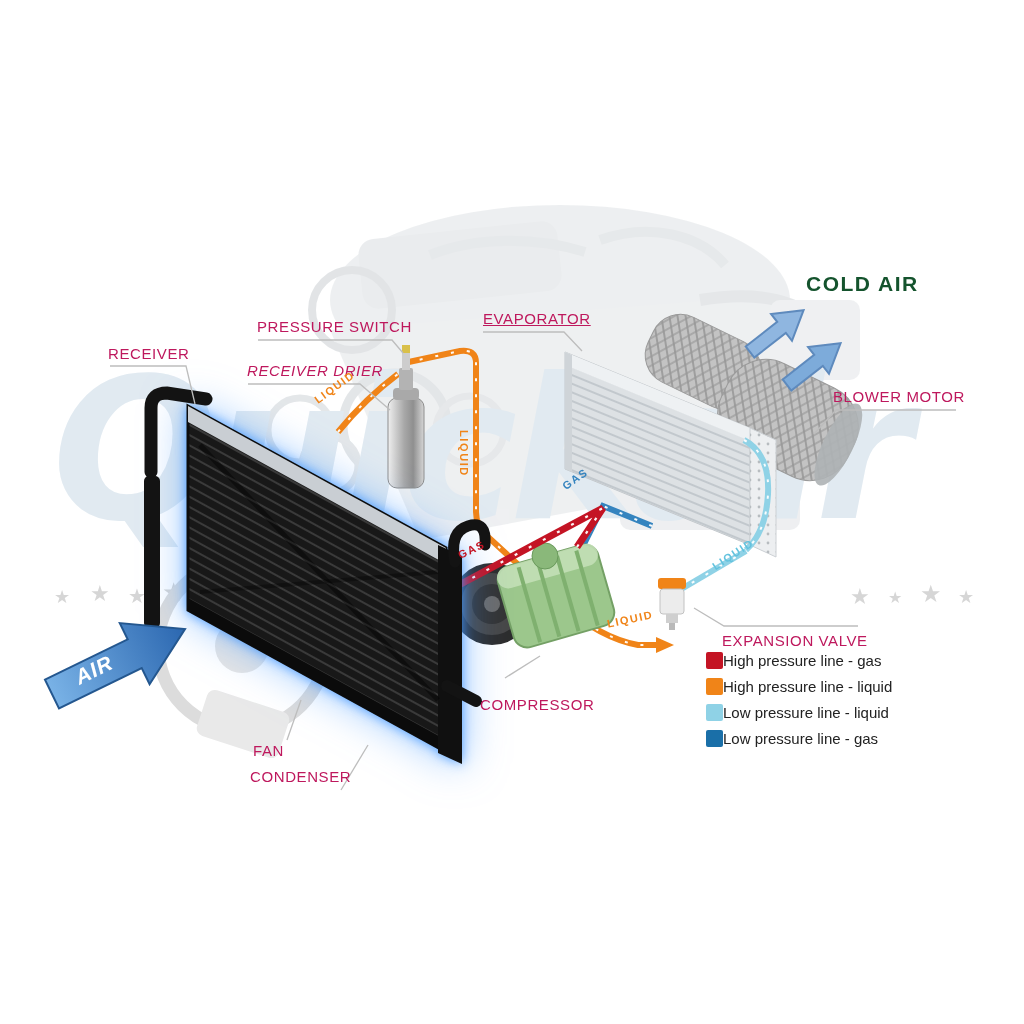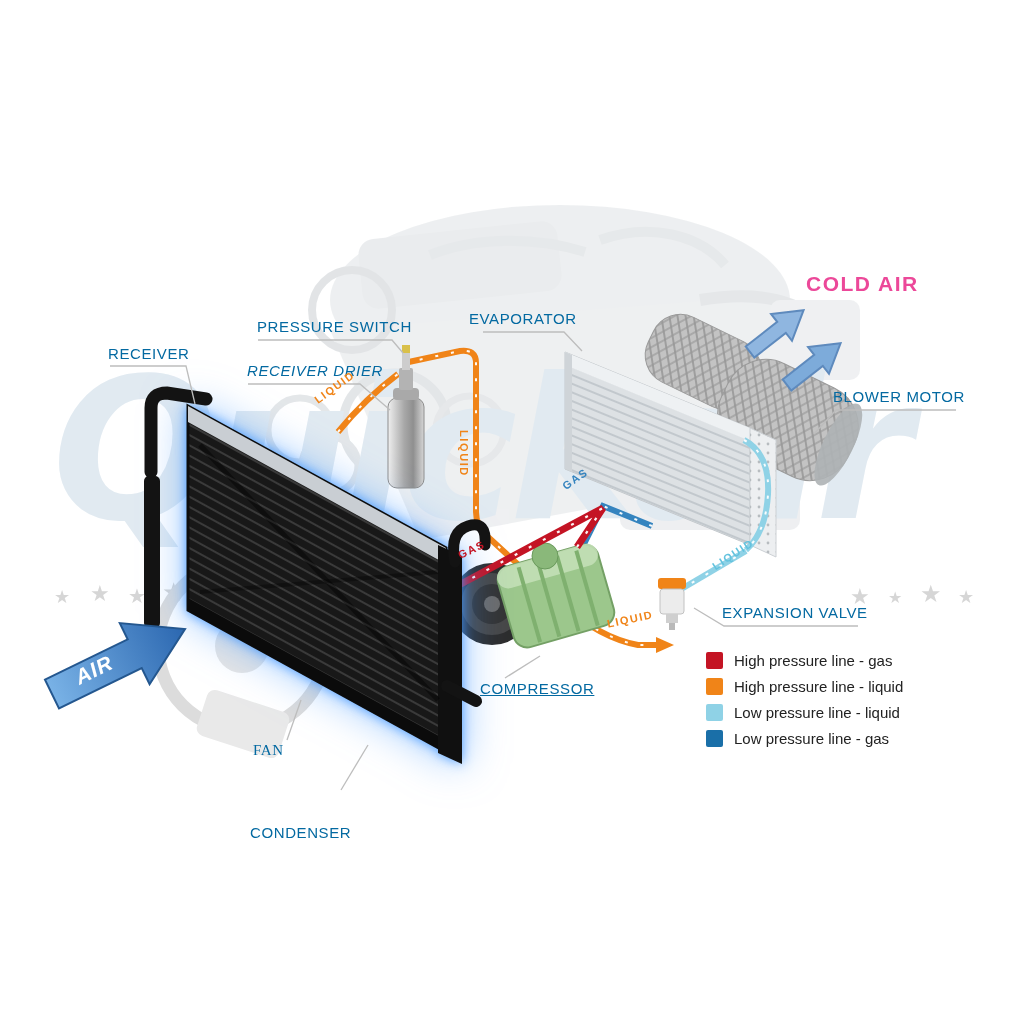--- a/index.html
+++ b/index.html
@@ -7,37 +7,37 @@
   .stage{position:relative;width:1024px;height:1024px;background:#ffffff;overflow:hidden;
          font-family:"Liberation Sans",sans-serif;}
   .layer{position:absolute;left:0;top:0;width:1024px;height:1024px;}
   svg{display:block;}
   
   .watermark{position:absolute;left:52px;top:352px;z-index:2;font-family:"DejaVu Sans",sans-serif;
              font-style:italic;font-weight:bold;font-size:196px;line-height:1;color:#e1eaf1;
              letter-spacing:-8px;white-space:nowrap;}
   .star{position:absolute;z-index:2;color:#d6d6d6;line-height:1;}
   
-  .lbl{position:absolute;z-index:4;color:#0369a1;font-size:15px;letter-spacing:.6px;white-space:nowrap;}
-  .lbl-cold{position:absolute;z-index:4;color:#ec4899;font-weight:bold;font-size:21px;
+  .lbl{position:absolute;z-index:4;color:#be185d;font-size:15px;letter-spacing:.6px;white-space:nowrap;}
+  .lbl-cold{position:absolute;z-index:4;color:#14532d;font-weight:bold;font-size:21px;
             letter-spacing:1.5px;white-space:nowrap;}
   
   .plbl{position:absolute;z-index:4;font-size:11px;font-weight:bold;letter-spacing:1.6px;
         white-space:nowrap;transform-origin:left top;}
   .p-orange{color:#f08418;}
   .p-red{color:#c41424;}
   .p-blue{color:#3584bf;}
   .p-lblue{color:#62c2de;}
   
   .air-text{position:absolute;z-index:4;left:58px;top:658px;width:72px;height:24px;line-height:24px;
             text-align:center;color:#ffffff;font-weight:bold;font-style:italic;font-size:21px;
             letter-spacing:1px;transform:rotate(-26deg);}
   
   .legend{position:absolute;z-index:4;left:706px;top:652px;display:flex;flex-direction:column;gap:9px;}
-  .legend-row{display:flex;align-items:center;gap:11px;}
+  .legend-row{display:flex;align-items:center;}
   .swatch{width:17px;height:17px;border-radius:2px;flex:0 0 auto;}
   .legend-label{font-size:15px;color:#222222;white-space:nowrap;}
   .z3{z-index:3;}
   .z1{z-index:1;}
 </style>
 </head>
 <body>
 
 <div class="stage">
 
@@ -223,26 +223,26 @@
       <polyline points="858,626 724,626 694,608"></polyline>
       <polyline points="540,656 505,678"></polyline>
       <polyline points="287,740 301,700"></polyline>
       <polyline points="341,790 368,745"></polyline>
     </g>
   </svg>
 
   <div class="lbl" style="left:108px;top:345px;">RECEIVER</div>
   <div class="lbl" style="left:257px;top:318px;">PRESSURE SWITCH</div>
   <div class="lbl" style="left:247px;top:362px;font-style:italic;">RECEIVER DRIER</div>
-  <div class="lbl" style="left:469px;top:310px;">EVAPORATOR</div>
+  <div class="lbl" style="left:483px;top:310px;text-decoration:underline;">EVAPORATOR</div>
   <div class="lbl" style="left:833px;top:388px;">BLOWER MOTOR</div>
-  <div class="lbl" style="left:722px;top:604px;">EXPANSION VALVE</div>
-  <div class="lbl" style="left:480px;top:680px;text-decoration:underline;">COMPRESSOR</div>
-  <div class="lbl" style="left:253px;top:742px;font-family:Liberation Serif, serif;">FAN</div>
-  <div class="lbl" style="left:250px;top:824px;">CONDENSER</div>
+  <div class="lbl" style="left:722px;top:632px;">EXPANSION VALVE</div>
+  <div class="lbl" style="left:480px;top:696px;">COMPRESSOR</div>
+  <div class="lbl" style="left:253px;top:742px;">FAN</div>
+  <div class="lbl" style="left:250px;top:768px;">CONDENSER</div>
   <div class="lbl-cold" style="left:806px;top:272px;">COLD AIR</div>
   <div class="air-text">AIR</div>
 
   <div class="plbl p-orange" style="left:312px;top:396px;transform:rotate(-36deg);">LIQUID</div>
   <div class="plbl p-orange" style="left:470px;top:430px;transform:rotate(90deg);">LIQUID</div>
   <div class="plbl p-blue" style="left:560px;top:482px;transform:rotate(-35deg);">GAS</div>
   <div class="plbl p-red" style="left:456px;top:550px;transform:rotate(-25deg);">GAS</div>
   <div class="plbl p-orange" style="left:606px;top:618px;transform:rotate(-12deg);">LIQUID</div>
   <div class="plbl p-lblue" style="left:710px;top:562px;transform:rotate(-33deg);">LIQUID</div>
 

